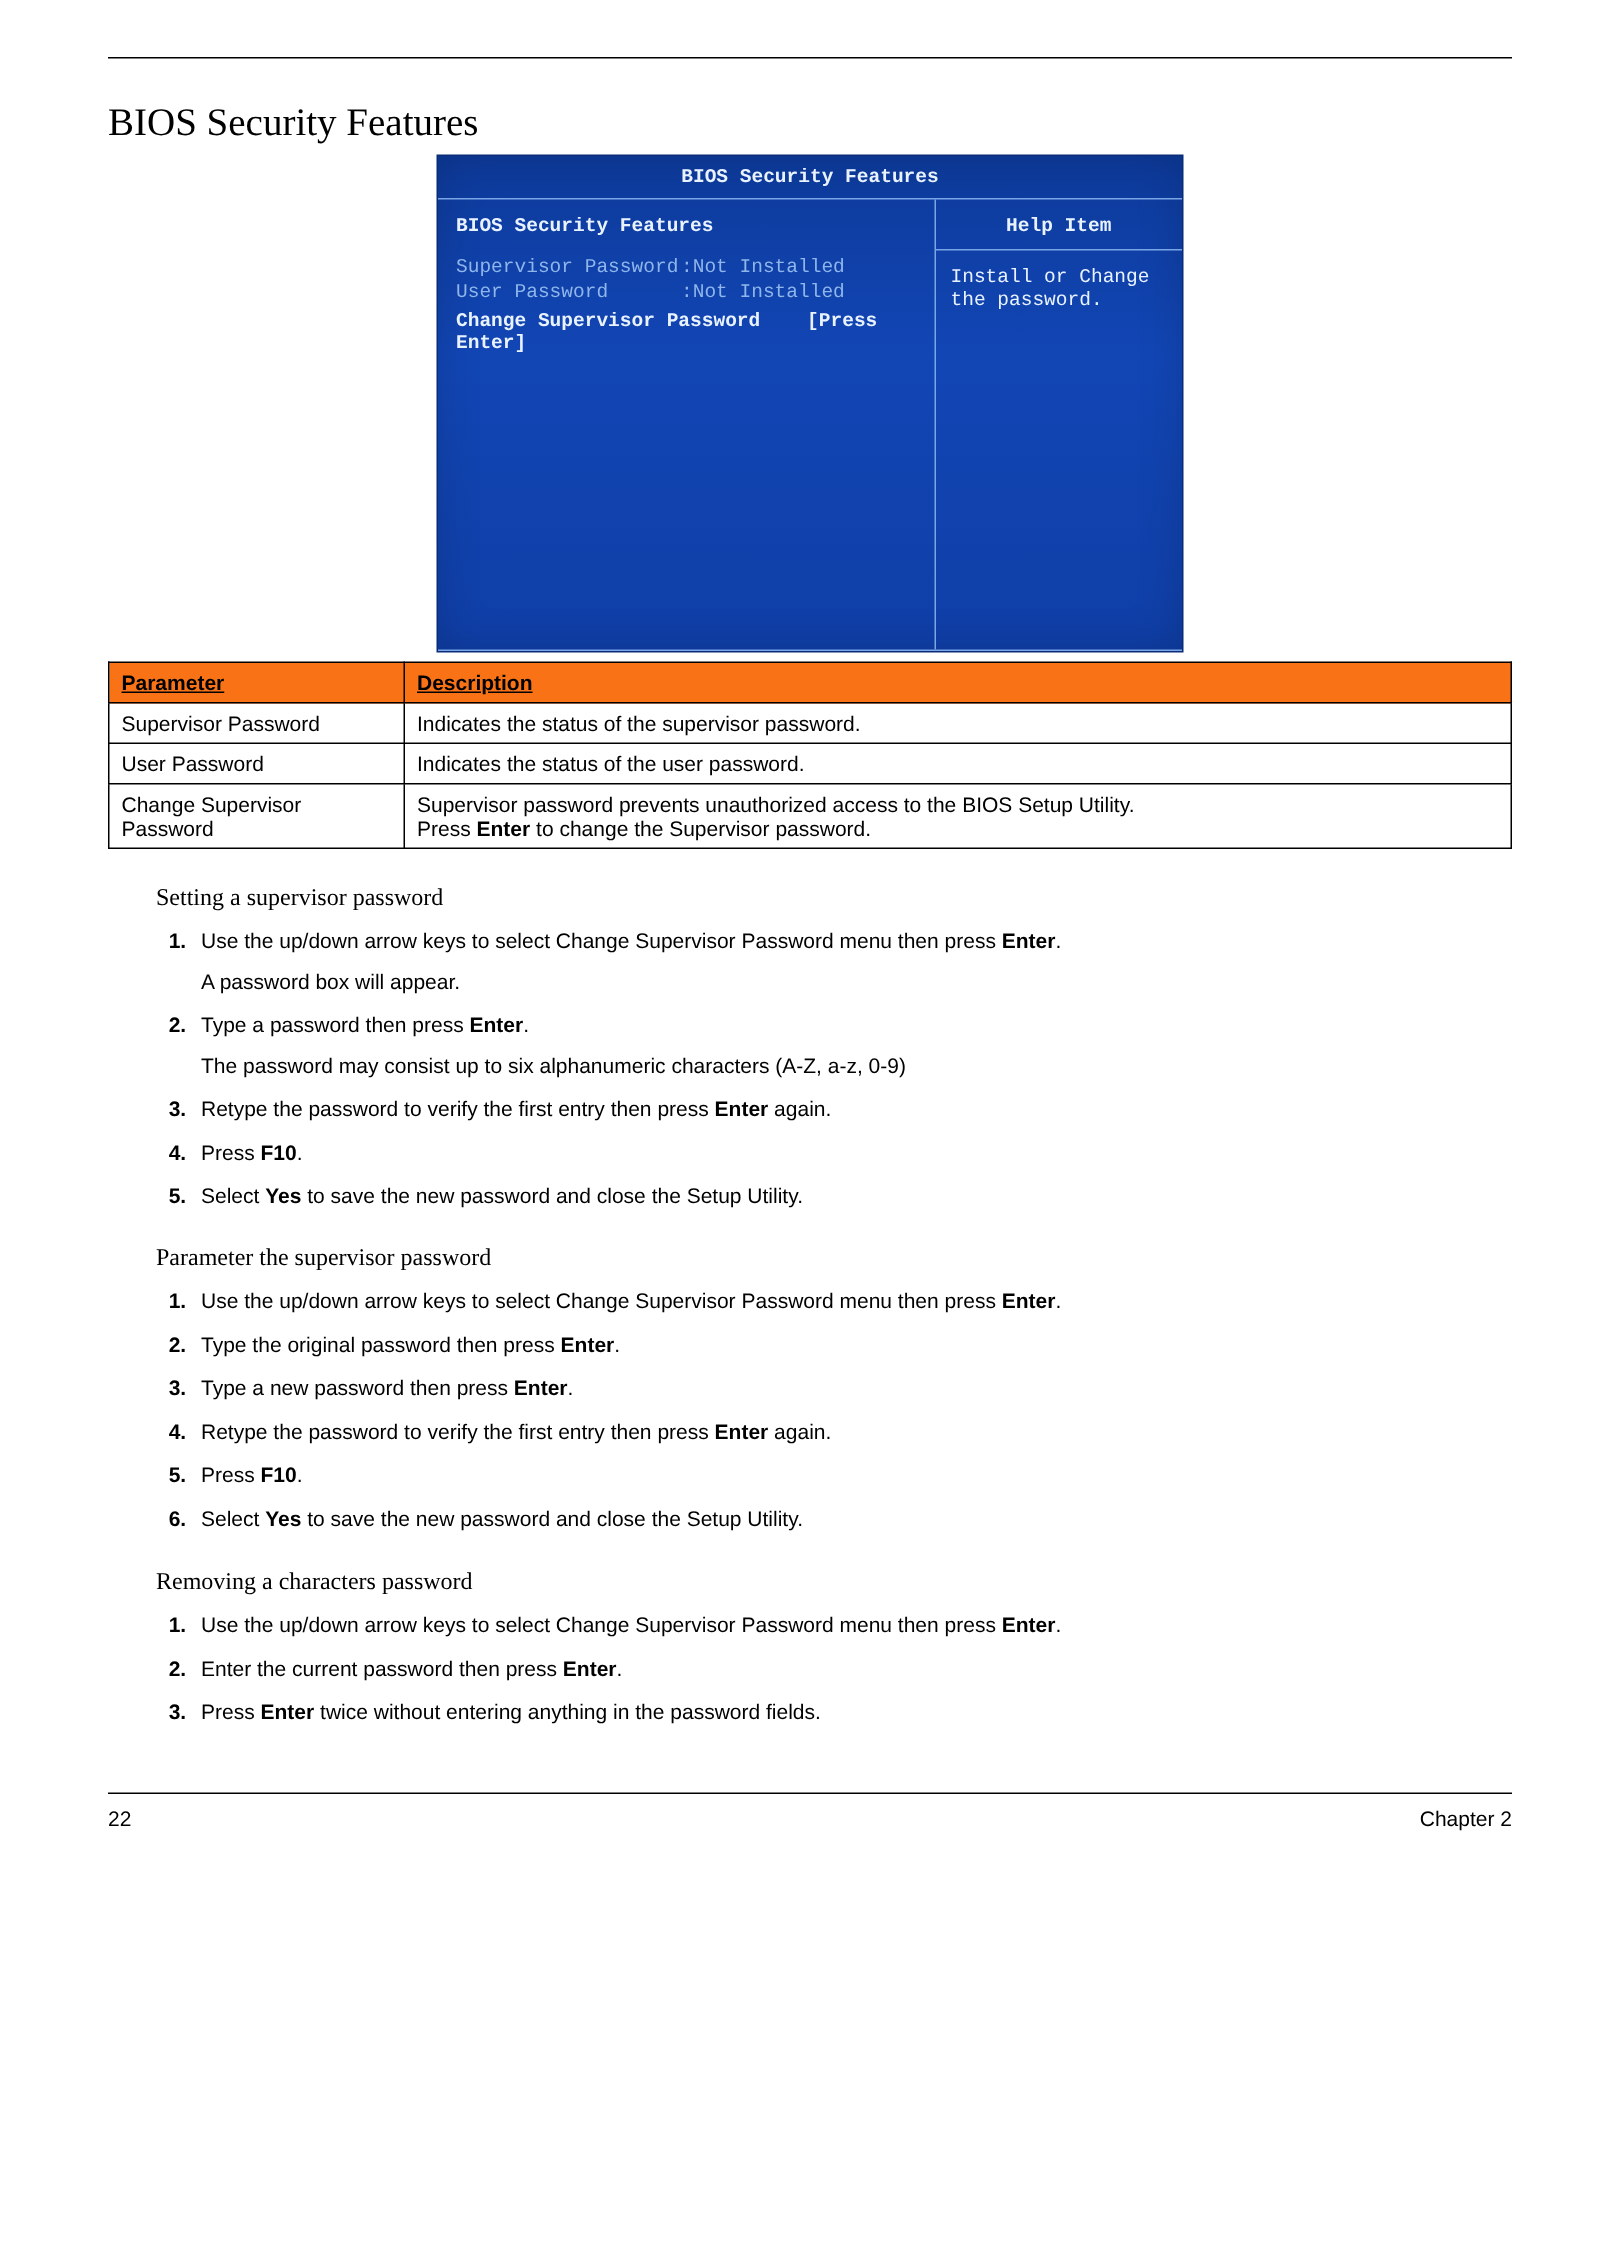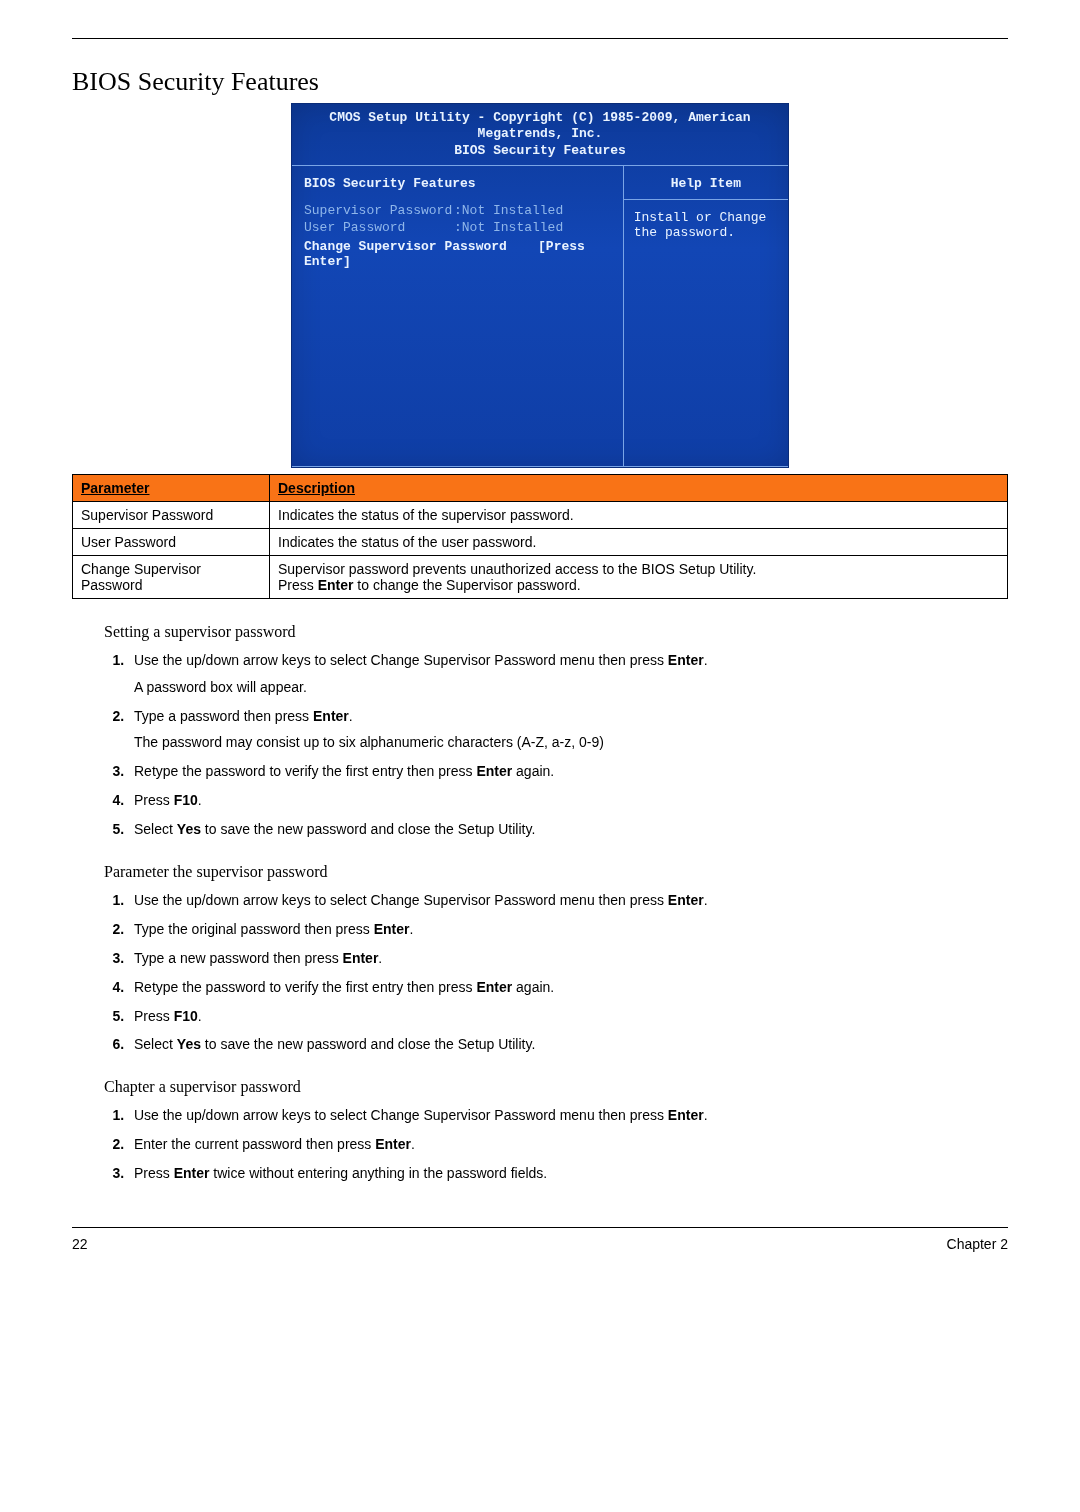--- a/index.html
+++ b/index.html
@@ -125,21 +125,20 @@
 </style>
 </head>
 <body>
 
 <div class="top-rule"></div>
 
 <h1 class="section-title">BIOS Security Features</h1>
 
 <div class="bios-shot">
   <div class="bios-titlebar">
-    <div>CMOS Setup Utility - Copyright (C) 1985-2009, American Megatrends, Inc.</div>
     <div class="sub">BIOS Security Features</div>
   </div>
   <div class="bios-body">
     <div class="bios-left">
       <div class="hdr">BIOS Security Features</div>
       <div class="bios-row bios-dim">
         <span class="lbl">Supervisor Password</span>
         <span>:Not Installed</span>
       </div>
       <div class="bios-row bios-dim">
@@ -221,21 +220,21 @@
     <span>Retype the password to verify the first entry then press </span><b>Enter</b><span> again.</span>
   </li>
   <li>
     <span>Press </span><b>F10</b><span>.</span>
   </li>
   <li>
     <span>Select </span><b>Yes</b><span> to save the new password and close the Setup Utility.</span>
   </li>
 </ol>
 
-<div class="subhead">Chapter a supervisor password</div>
+<div class="subhead">Removing a characters password</div>
 <ol class="steps">
   <li>
     <span>Use the up/down arrow keys to select Change Supervisor Password menu then press </span><b>Enter</b><span>.</span>
   </li>
   <li>
     <span>Enter the current password then press </span><b>Enter</b><span>.</span>
   </li>
   <li>
     <span>Press </span><b>Enter</b><span> twice without entering anything in the password fields.</span>
   </li>

